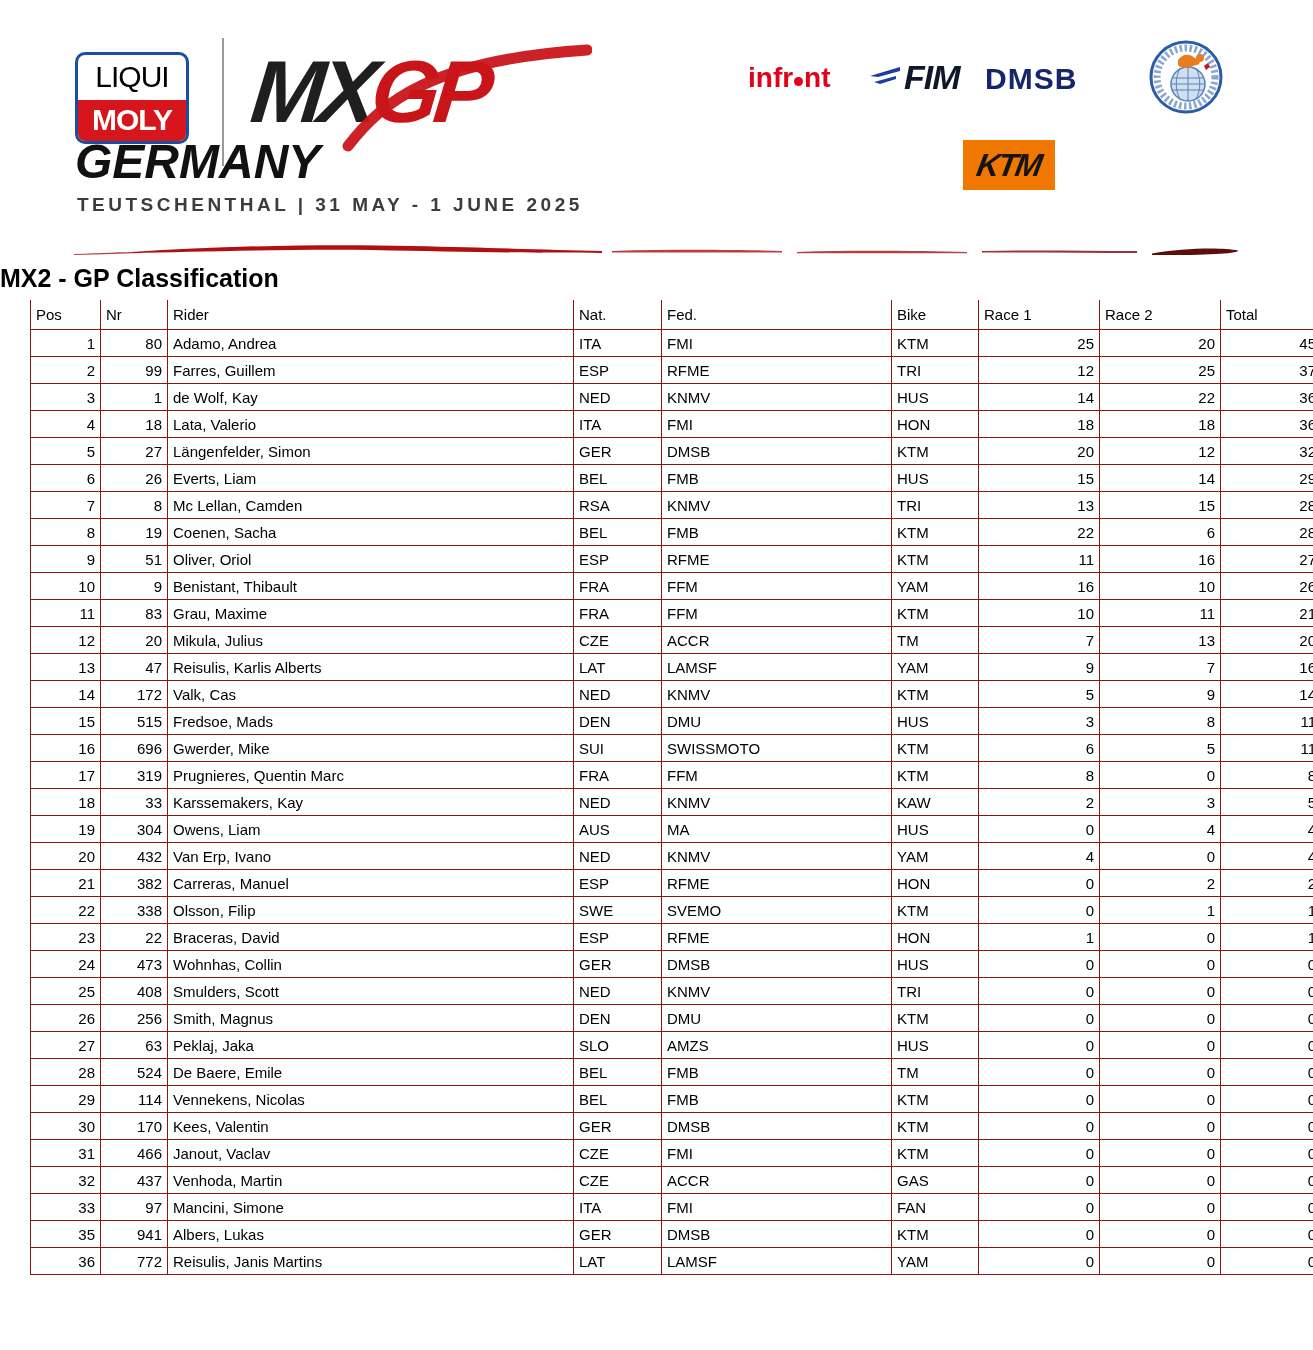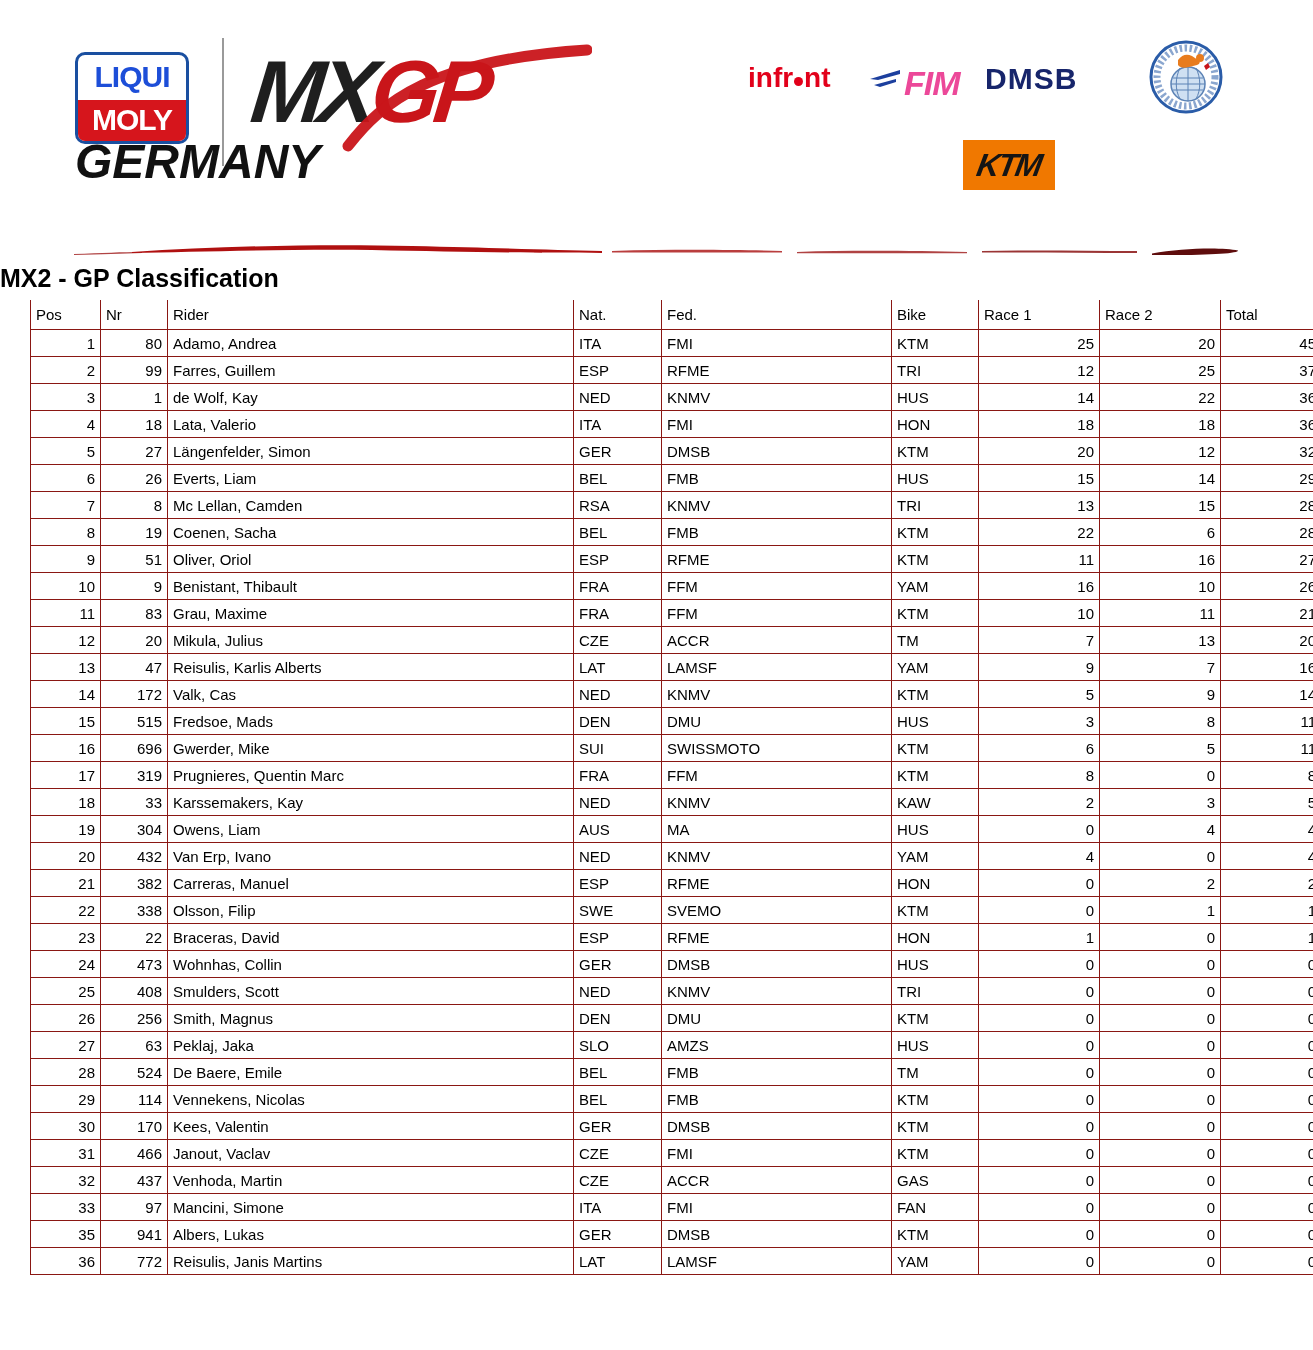--- a/index.html
+++ b/index.html
@@ -3,21 +3,21 @@
 <meta charset="utf-8">
 <style>
   html,body{margin:0;padding:0;background:#fff;}
   .page{position:relative;width:1313px;height:1350px;background:#fff;overflow:hidden;
         font-family:"Liberation Sans",sans-serif;color:#000;}
 
   
   .lm-box{position:absolute;left:75px;top:52px;width:114px;height:92px;border:3px solid #1a4fa0;
           border-radius:10px;background:#fff;overflow:hidden;box-sizing:border-box;}
   .lm-top{height:52%;display:flex;align-items:center;justify-content:center;}
-  .lm-top span{color:#1d4ed8;font-weight:bold;font-size:30px;letter-spacing:-1px;}
+  .lm-top span{color:#000000;font-weight:normal;font-size:30px;letter-spacing:-1px;}
   .lm-bot{height:48%;background:#d6151c;display:flex;align-items:center;justify-content:center;}
   .lm-bot span{color:#fff;font-weight:bold;font-size:30px;letter-spacing:-1px;}
 
   .hdr-divider{position:absolute;left:222px;top:38px;width:2px;height:128px;background:#9a9a9a;}
 
   .mxgp{position:absolute;left:252px;top:42px;width:340px;height:110px;}
   .mxgp .txt{position:absolute;left:0;top:0;font-weight:bold;font-style:italic;
              font-size:88px;line-height:100px;letter-spacing:-6px;transform:skewX(-6deg);}
   .mxgp .mx{color:#1f1f1f;}
   .mxgp .gp{color:#c9151a;}
@@ -27,21 +27,21 @@
            font-size:48px;letter-spacing:0px;color:#111;}
   .subtitle{position:absolute;left:77px;top:194px;font-weight:bold;font-size:19px;
             letter-spacing:3.5px;color:#3c3c3c;}
 
   .infront{position:absolute;left:748px;top:62px;color:#e2001a;font-weight:bold;
            font-size:28px;display:flex;align-items:center;}
   .infront .dot{width:9px;height:9px;border-radius:50%;background:#e2001a;margin:6px 1px 0 1px;}
 
   .fim{position:absolute;left:868px;top:58px;display:flex;align-items:center;}
   .fim .glyph{margin-right:2px;}
-  .fim .txt{color:#ec4899;font-weight:bold;font-style:italic;font-size:34px;letter-spacing:-1px;margin-top:6px;}
+  .fim .txt{color:#0f172a;font-weight:bold;font-style:italic;font-size:34px;letter-spacing:-1px;}
 
   .dmsb{position:absolute;left:985px;top:62px;color:#17256b;font-weight:bold;font-size:30px;letter-spacing:1px;}
 
   .club{position:absolute;left:1148px;top:38px;}
 
   .ktm{position:absolute;left:963px;top:140px;width:92px;height:50px;background:#f07800;
        display:flex;align-items:center;justify-content:center;}
   .ktm span{color:#151515;font-weight:bold;font-style:italic;font-size:32px;letter-spacing:-2px;transform:skewX(-10deg);}
 
   .monster{position:absolute;left:1095px;top:120px;width:150px;height:98px;}
@@ -84,20 +84,21 @@
   <div class="mxgp">
     <div class="txt">
       <span class="mx">MX</span><span class="gp">GP</span>
     </div>
     <svg width="340" height="110" viewBox="0 0 340 110">
       <path d="M96,104 C130,60 180,18 335,8" stroke="#c9151a" stroke-width="11" fill="none" stroke-linecap="round" opacity="0.95"></path>
     </svg>
   </div>
 
   <div class="germany">GERMANY</div>
+  <div class="subtitle">TEUTSCHENTHAL | 31 MAY - 1 JUNE 2025</div>
 
   <div class="infront">
     <span>infr</span>
     <span class="dot"></span>
     <span>nt</span>
   </div>
 
   <div class="fim">
     <svg class="glyph" width="34" height="30" viewBox="0 0 34 30">
       <path d="M2,13 L32,4 L32,8 L10,14 Z" fill="#1c3f9e"></path>

